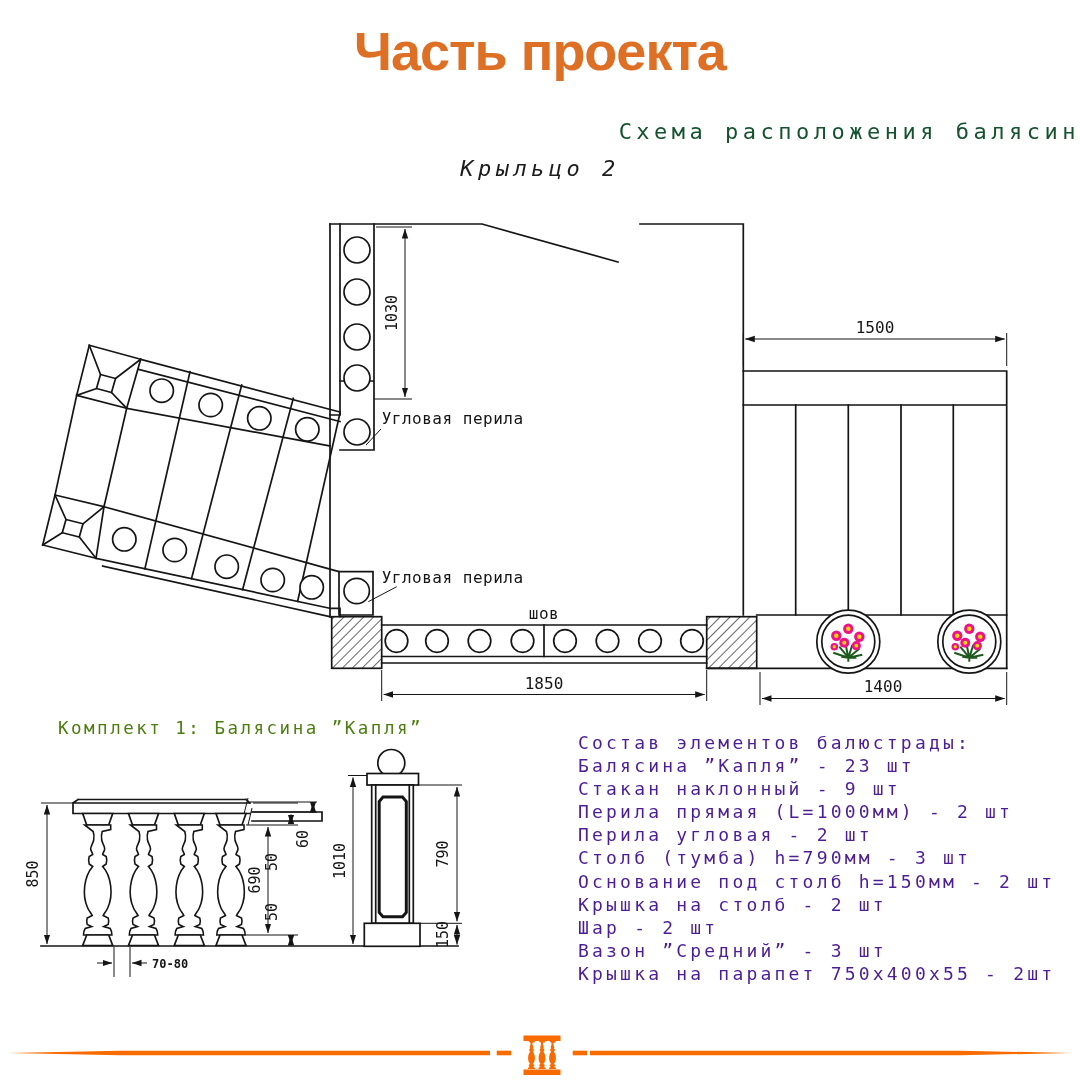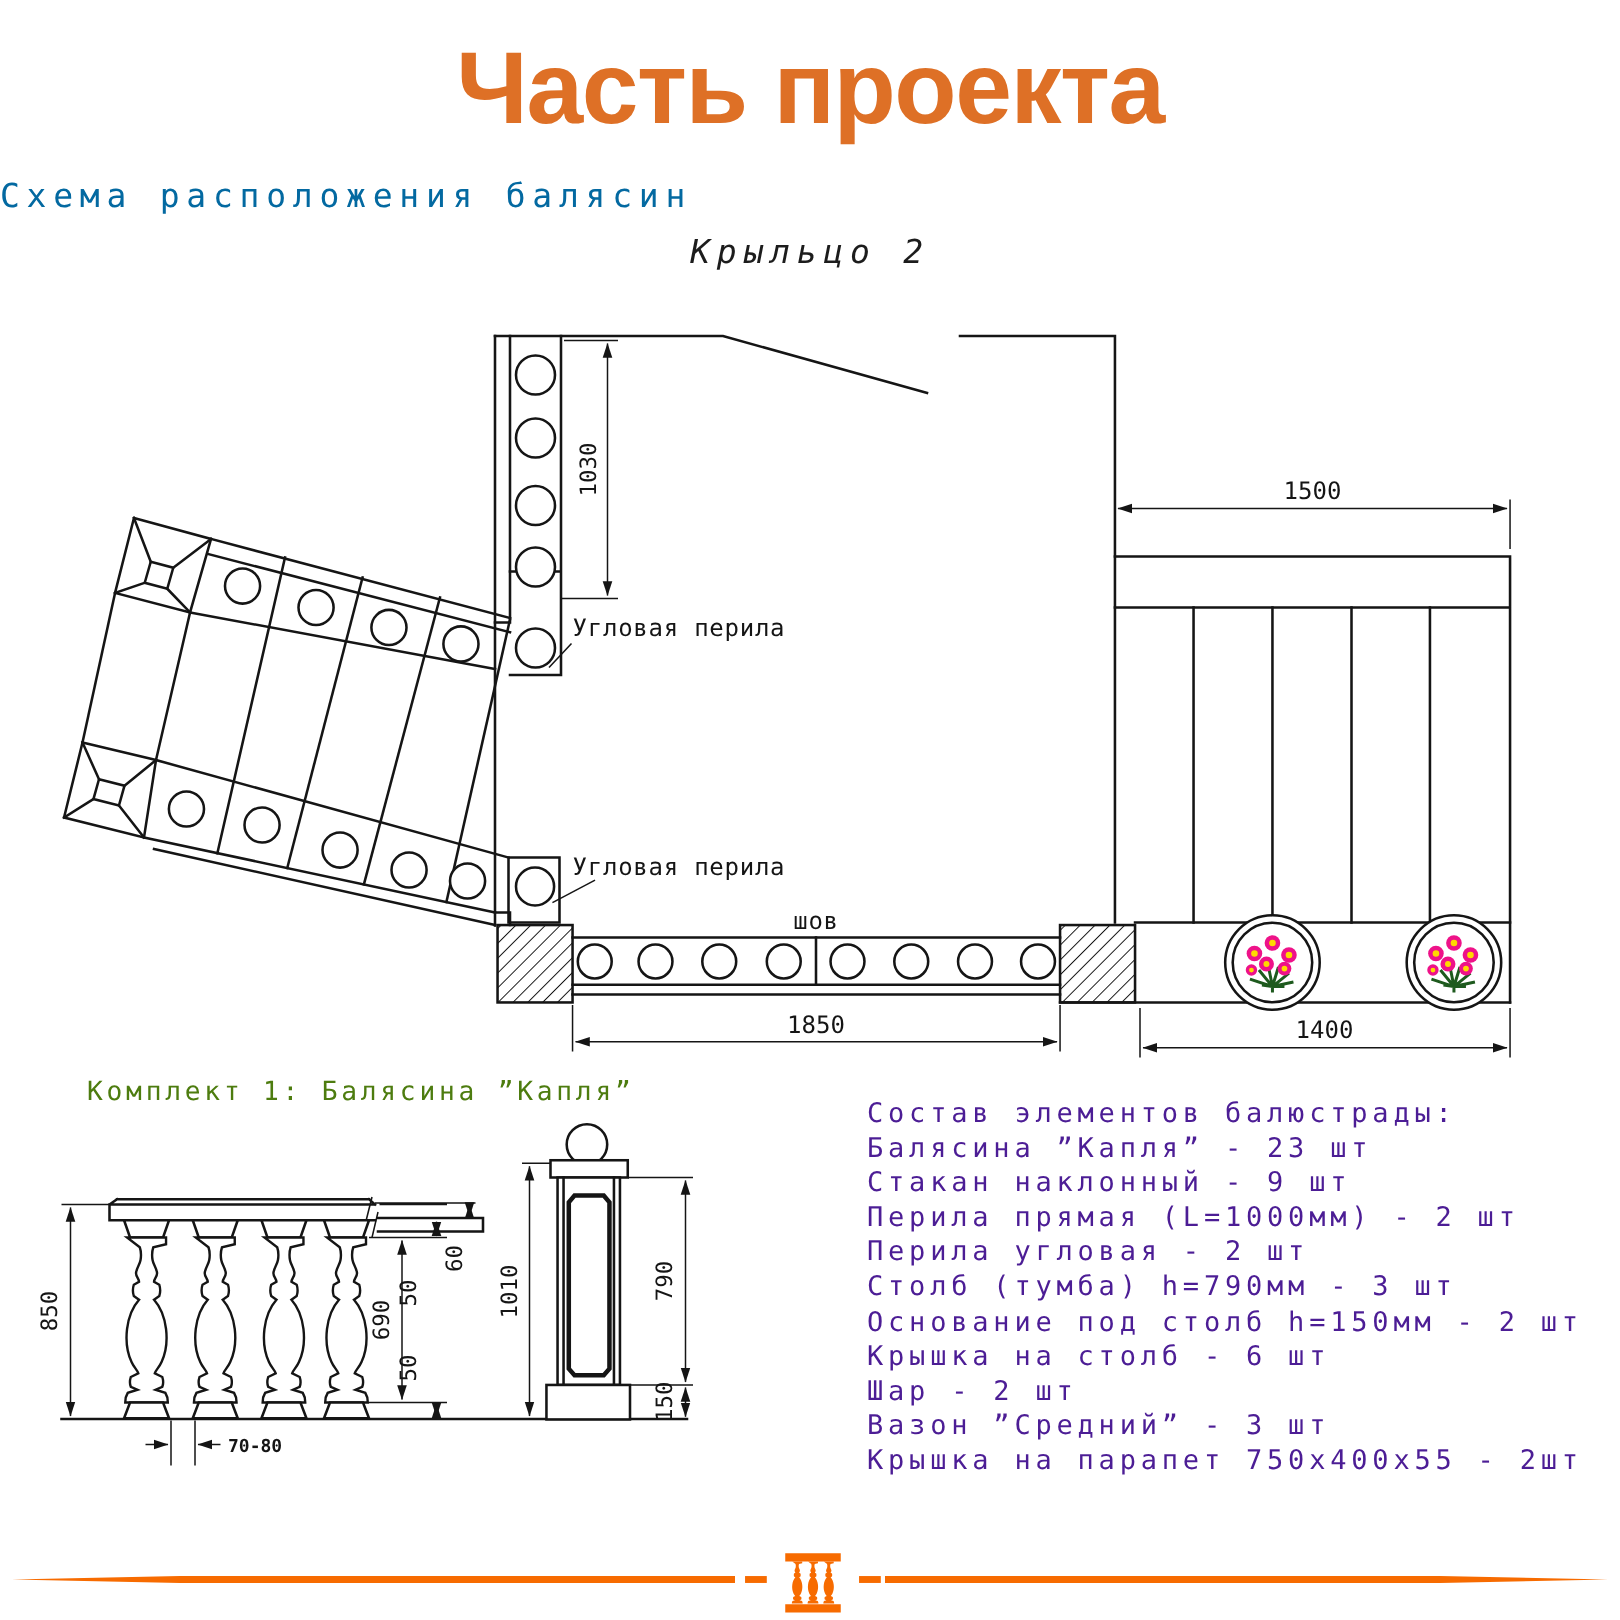--- a/index.html
+++ b/index.html
@@ -1,23 +1,23 @@
 <!DOCTYPE html>
 <html><head>
 <meta charset="utf-8">
 <style>
   html,body{margin:0;padding:0;background:#fff;}
   #page{position:relative;width:1080px;height:1080px;background:#ffffff;overflow:hidden;
         font-family:"DejaVu Sans Mono", monospace;color:#111;}
   .abs{position:absolute;}
   #title{left:0;top:20px;width:1080px;text-align:center;
          font-family:"Liberation Sans", sans-serif;font-weight:bold;
-         font-size:68px;letter-spacing:-1px;color:#DE7026;}
-  #subtitle1{left:0;top:119px;width:1080px;text-align:left;
-             font-size:22px;letter-spacing:4.5px;color:#0369a1;}
+         font-size:54px;letter-spacing:-1px;color:#DE7026;}
+  #subtitle1{left:0;top:119px;width:1080px;text-align:right;
+             font-size:22px;letter-spacing:4.5px;color:#14532d;}
   #subtitle2{left:0;top:156px;width:1080px;text-align:center;
              font-size:22px;letter-spacing:4.5px;color:#1c1c1c;font-style:italic;}
   #detail-heading{left:58px;top:718px;font-size:17.5px;letter-spacing:2.5px;color:#4d7c0f;}
   #legend{left:578px;top:731px;font-size:18px;letter-spacing:3.2px;line-height:23.1px;
           color:#4c1d95;white-space:nowrap;}
   svg{position:absolute;left:0;top:0;}
   .ln{stroke:#151515;stroke-width:1.7;fill:none;stroke-linecap:square;}
   .lnw{stroke:#151515;stroke-width:1.7;fill:#ffffff;}
   .thin{stroke:#151515;stroke-width:1;fill:none;}
   .dim{stroke:#151515;stroke-width:1;fill:none;marker-start:url(#arr);marker-end:url(#arr);}
@@ -312,19 +312,19 @@
   </svg>
 
   <div id="legend" class="abs">
     <div>Состав элементов балюстрады:</div>
     <div>Балясина ”Капля” - 23 шт</div>
     <div>Стакан наклонный - 9 шт</div>
     <div>Перила прямая (L=1000мм) - 2 шт</div>
     <div>Перила угловая - 2 шт</div>
     <div>Столб (тумба) h=790мм - 3 шт</div>
     <div>Основание под столб h=150мм - 2 шт</div>
-    <div>Крышка на столб - 6 шт</div>
+    <div>Крышка на столб - 2 шт</div>
     <div>Шар - 2 шт</div>
     <div>Вазон ”Средний” - 3 шт</div>
     <div>Крышка на парапет 750х400х55 - 2шт</div>
   </div>
 
 </div>
 
 </body></html>

